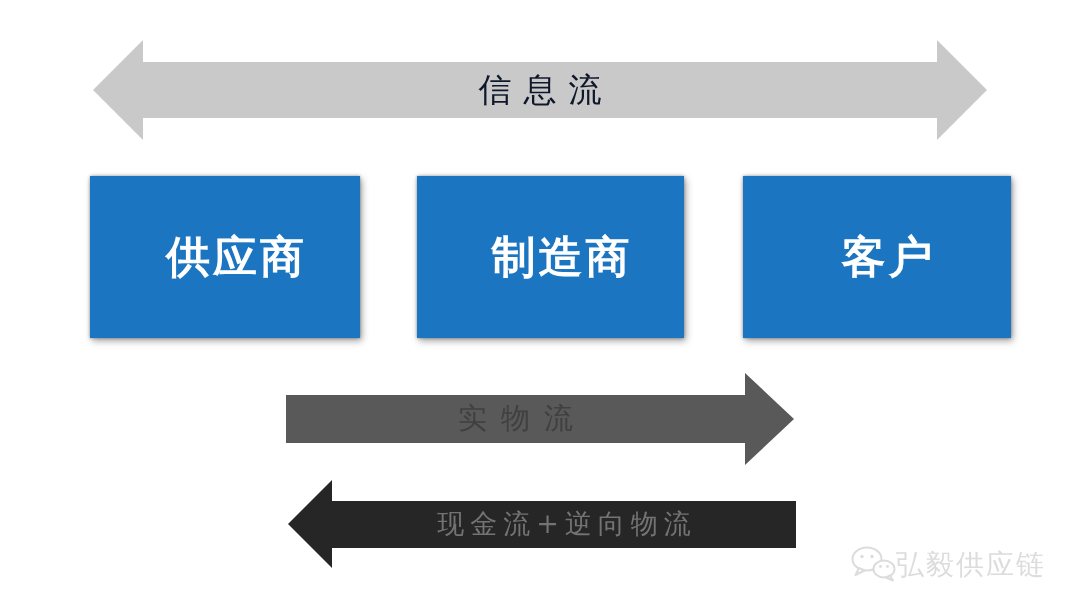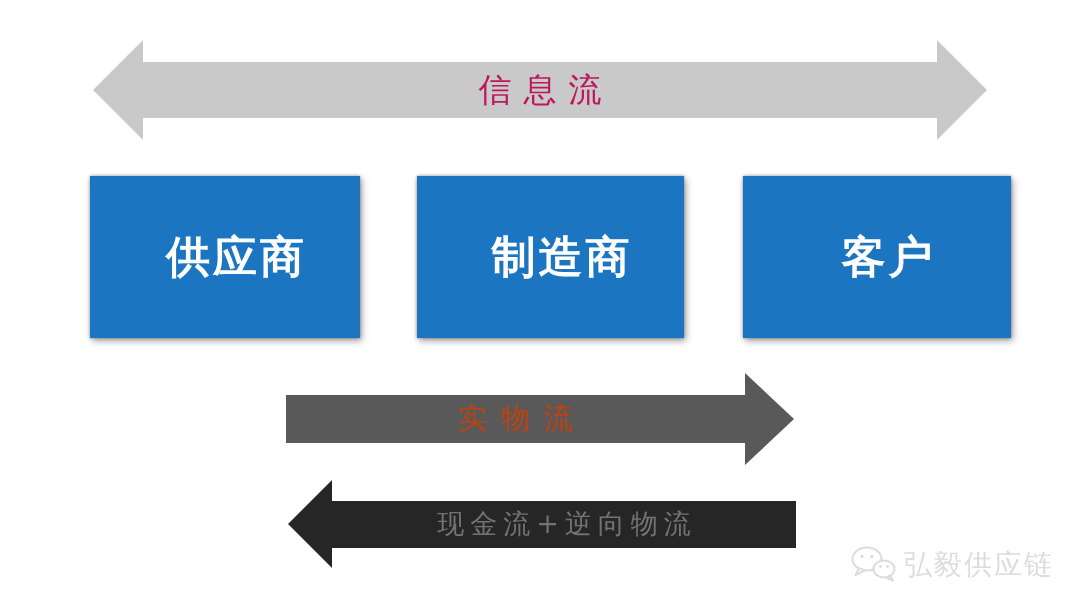--- a/index.html
+++ b/index.html
@@ -19,21 +19,21 @@
     left: 93px; top: 40px;
     width: 894px; height: 100px;
   }
   .info-arrow-label {
     position: absolute;
     left: 93px; top: 40px;
     width: 894px; height: 100px;
     display: flex; align-items: center; justify-content: center;
     font-family: "DejaVu Serif", "Liberation Serif", serif;
     font-size: 33px;
-    color: #be185d;
+    color: #0f172a;
     letter-spacing: 12px;
     text-indent: 12px; 
   }
 
   
   .node {
     position: absolute;
     top: 176px;
     height: 162px;
     background: #1b75c0;
@@ -56,21 +56,21 @@
     left: 286px; top: 373px;
     width: 508px; height: 92px;
   }
   .physical-arrow-label {
     position: absolute;
     left: 286px; top: 395px;
     width: 459px; height: 48px;
     display: flex; align-items: center; justify-content: center;
     font-family: "DejaVu Serif", "Liberation Serif", serif;
     font-size: 29px;
-    color: #c2410c;
+    color: #404040;
     letter-spacing: 14px;
     text-indent: 14px;
     text-align: center;
   }
 
   
   .cash-arrow-svg {
     position: absolute;
     left: 288px; top: 480px;
     width: 508px; height: 88px;
@@ -85,21 +85,21 @@
     color: #737373;
     letter-spacing: 6px;
     text-indent: 6px;
   }
 
   
   .watermark {
     position: absolute;
     left: 850px; top: 546px;
     display: flex; align-items: center;
-    gap: 8px;
+    gap: 0;
     color: #dcdcdc;
     font-size: 28px;
     letter-spacing: 2px;
     user-select: none;
   }
 </style>
 </head>
 <body>
 
 <div class="canvas">

